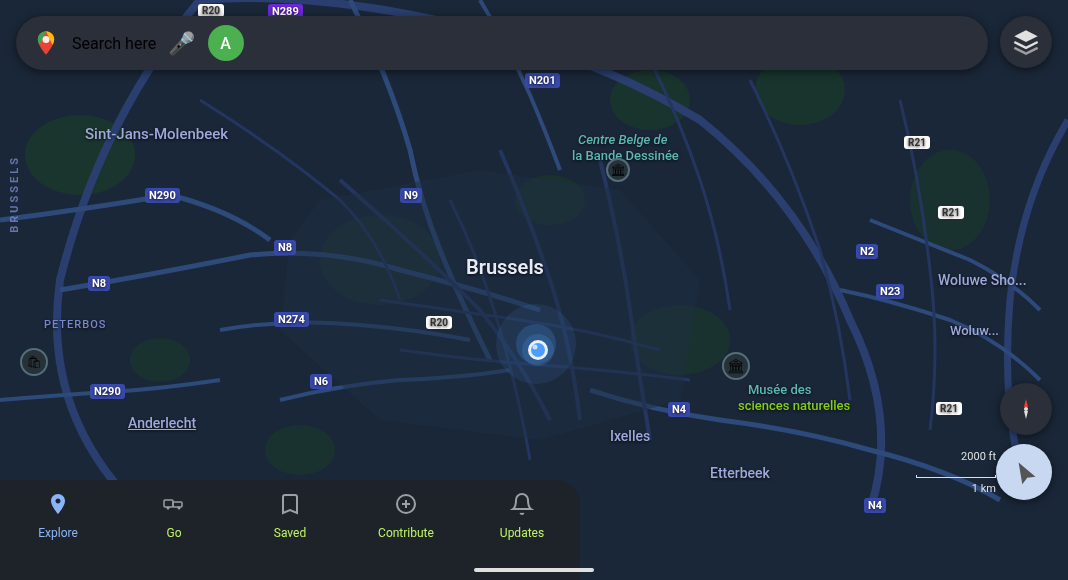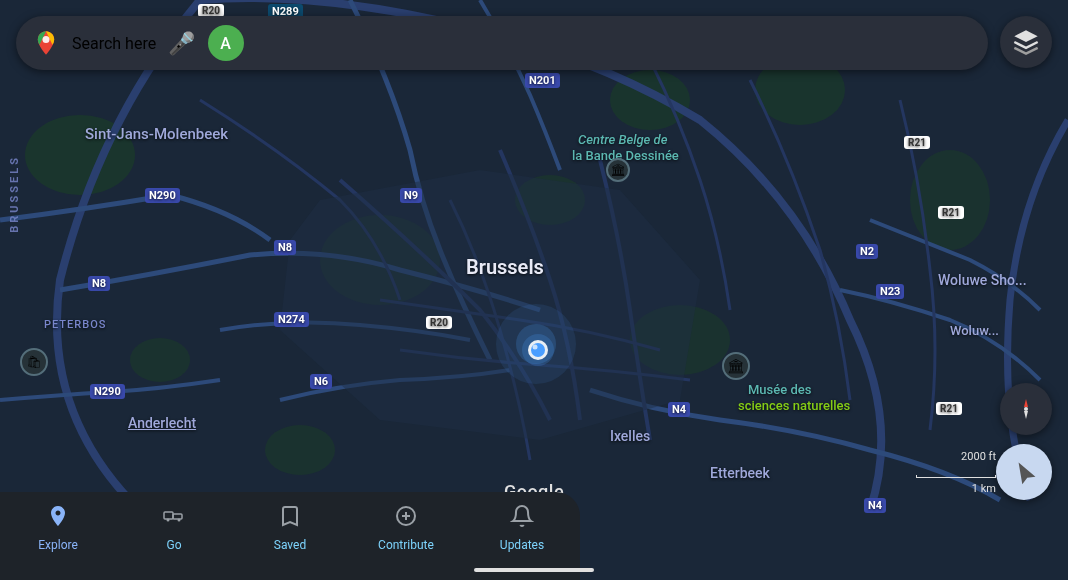--- a/index.html
+++ b/index.html
@@ -172,21 +172,21 @@
       border-radius: 2px;
       z-index: 20;
     }
 
     
     #bottom-nav {
       position: absolute;
       bottom: 0;
       left: 0;
       width: 580px;
-      height: 88px;
+      height: 100px;
       background: #1e2329;
       display: flex;
       align-items: flex-start;
       padding-top: 8px;
       z-index: 15;
       border-radius: 0 24px 0 0;
     }
 
     .nav-item {
       flex: 1;
@@ -202,21 +202,21 @@
       font-size: 24px;
       color: #9aa0a6;
     }
 
     .nav-item.active .nav-icon {
       color: #8ab4f8;
     }
 
     .nav-item .nav-label {
       font-size: 12px;
-      color: #7dd3fc;
+      color: #bef264;
     }
 
     .nav-item.active .nav-label {
       color: #8ab4f8;
     }
 
     
     .map-label {
       position: absolute;
       color: #c5cae9;
@@ -386,21 +386,21 @@
   <div class="map-label road" style="left:310px;top:374px;background:#3949ab;">N6</div>
   <div class="map-label road" style="left:90px;top:384px;background:#3949ab;">N290</div>
   <div class="map-label road" style="left:856px;top:244px;background:#3949ab;">N2</div>
   <div class="map-label road" style="left:876px;top:284px;background:#3949ab;">N23</div>
   <div class="map-label road" style="left:668px;top:402px;background:#3949ab;">N4</div>
   <div class="map-label road" style="left:864px;top:498px;background:#3949ab;">N4</div>
   <div class="map-label road" style="left:525px;top:73px;background:#3949ab;">N201</div>
   <div class="map-label road" style="left:548px;top:47px;background:#3949ab;font-size:10px;">60a</div>
 
   <div class="map-label road-label-white" style="position:absolute;left:198px;top:4px;">R20</div>
-  <div class="map-label road" style="left:268px;top:4px;background:#0c4a6e;">N289</div>
+  <div class="map-label road" style="left:268px;top:4px;background:#6d28d9;">N289</div>
   <div class="map-label road-label-white" style="position:absolute;left:426px;top:316px;">R20</div>
   <div class="map-label road-label-white" style="position:absolute;left:904px;top:136px;">R21</div>
   <div class="map-label road-label-white" style="position:absolute;left:938px;top:206px;">R21</div>
   <div class="map-label road-label-white" style="position:absolute;left:936px;top:402px;">R21</div>
 
   <div class="map-pin" style="left:722px;top:352px;">
     <div class="map-pin-circle">🏛</div>
   </div>
 
   <div class="map-pin" style="left:606px;top:158px;">

